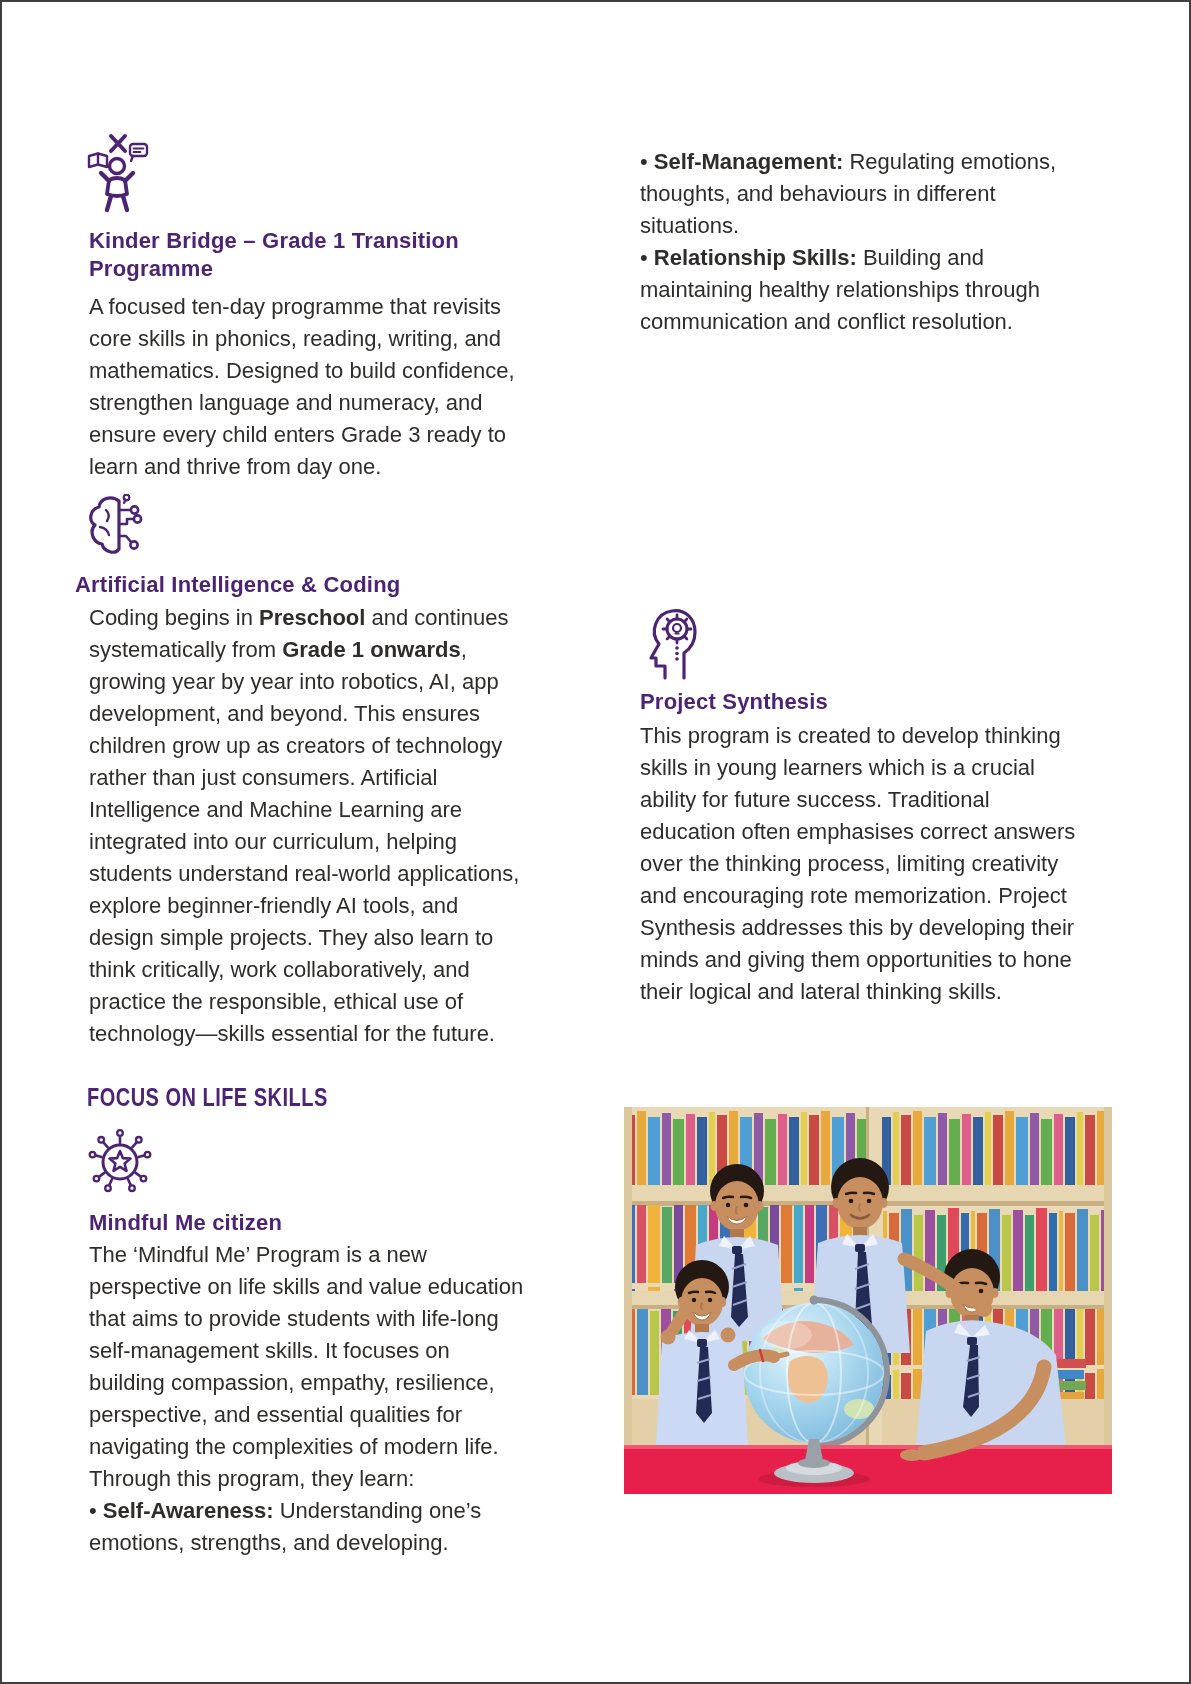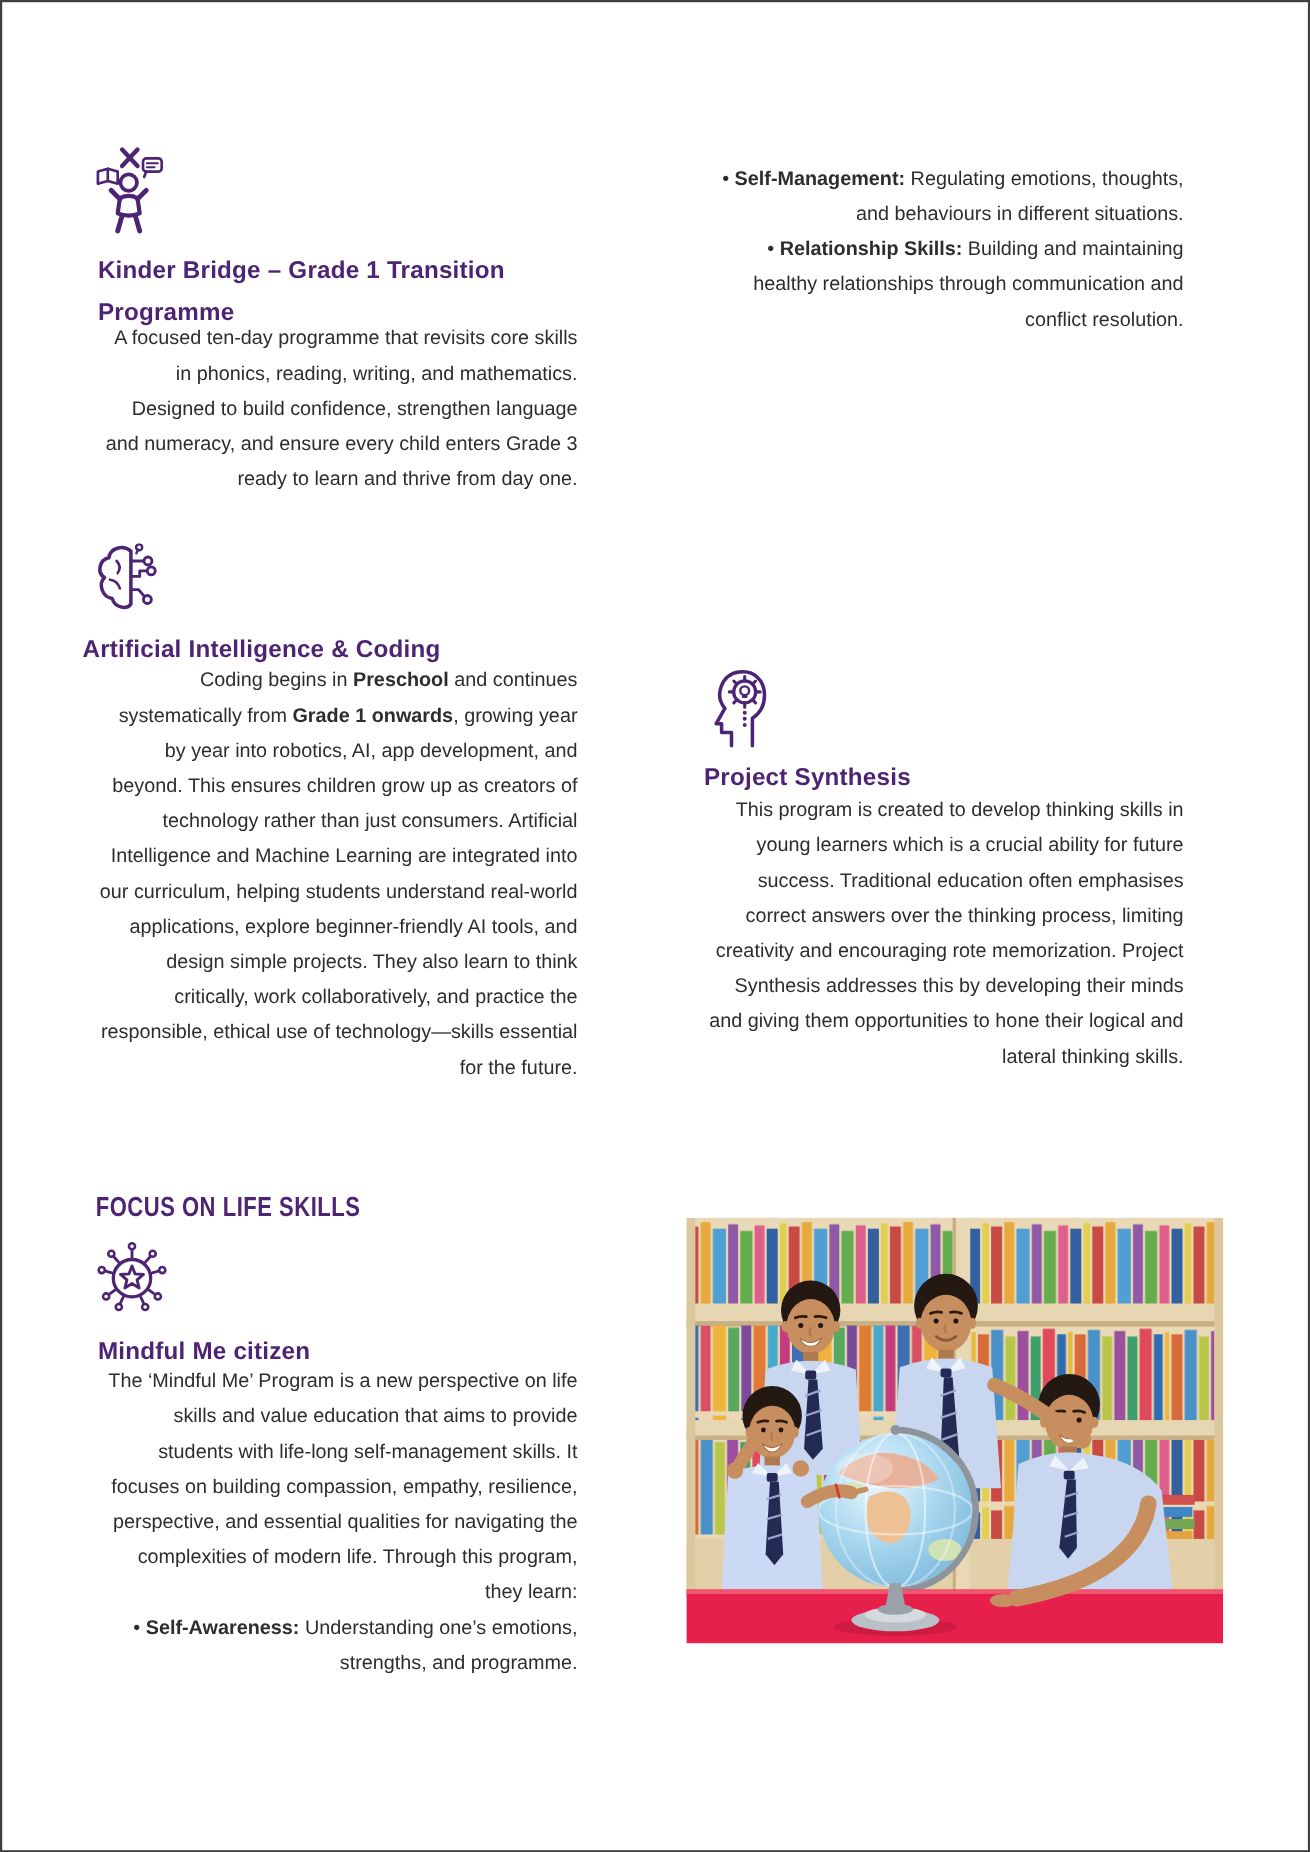--- a/index.html
+++ b/index.html
@@ -4,24 +4,24 @@
 <style>
   html,body{margin:0;padding:0;background:#ffffff;}
   body{width:1191px;height:1684px;}
   .page{
     position:relative;width:1191px;height:1684px;box-sizing:border-box;
     border:2px solid #3f3f3f;background:#ffffff;overflow:hidden;
     font-family:"Liberation Sans",sans-serif;
     --accent:#4d2473;--body:#2e2d2b;
   }
   .abs{position:absolute;margin:0;}
-  .h3{font-size:22px;font-weight:700;line-height:38px;color:var(--accent);letter-spacing:.2px;}
+  .h3{font-size:22px;font-weight:700;line-height:28px;color:var(--accent);letter-spacing:.2px;}
   .h2{font-size:25px;font-weight:800;line-height:34px;color:var(--accent);
       display:inline-block;transform:scaleX(.8);transform-origin:0 0;letter-spacing:.6px;white-space:nowrap;}
-  .bodytext,.rich-para{font-size:18px;line-height:32px;color:var(--body);letter-spacing:0;text-align:right;}
+  .bodytext,.rich-para{font-size:22px;line-height:32px;color:var(--body);letter-spacing:0;}
   .rich-para{margin:0;}
   b{font-weight:700;}
   figure{margin:0;}
   .icon{stroke:var(--accent);}
 </style>
 </head>
 <body>
 
 <div class="page">
 
@@ -77,21 +77,21 @@
       <circle cx="22" cy="62.2" r="2.8" stroke-width="2.3"></circle>
       <circle cx="46" cy="62.2" r="2.8" stroke-width="2.3"></circle>
       <circle cx="57.5" cy="52.6" r="2.8" stroke-width="2.3"></circle>
     </g>
   </svg>
 
   <h3 class="abs h3" style="left:87px;top:1207px;width:436px">Mindful Me citizen</h3>
   <div class="abs" style="left:87px;top:1237px;width:436px">
     <p class="bodytext rich-para"><span>The ‘Mindful Me’ Program is a new perspective on life skills and value education that aims to provide students with life-long self-management skills. It focuses on building compassion, empathy, resilience, perspective, and essential qualities for navigating the complexities of modern life. Through this program, they learn:</span></p>
     <div>
-        <p class="bodytext rich-para"><span>• </span><b>Self-Awareness:</b><span> Understanding one’s emotions, strengths, and programme.</span></p>
+        <p class="bodytext rich-para"><span>• </span><b>Self-Awareness:</b><span> Understanding one’s emotions, strengths, and developing.</span></p>
       </div>
   </div>
 
   <div class="abs" style="left:638px;top:144px;width:436px">
       <p class="bodytext rich-para"><span>• </span><b>Self-Management:</b><span> Regulating emotions, thoughts, and behaviours in different situations.</span></p>
       <p class="bodytext rich-para"><span>• </span><b>Relationship Skills:</b><span> Building and maintaining healthy relationships through communication and conflict resolution.</span></p>
     </div>
 
   <svg class="abs icon" style="left:638px;top:602px" width="64" height="76" viewBox="0 0 64 76">
     <g fill="none" stroke="#4d2473" stroke-linecap="round" stroke-linejoin="round">

